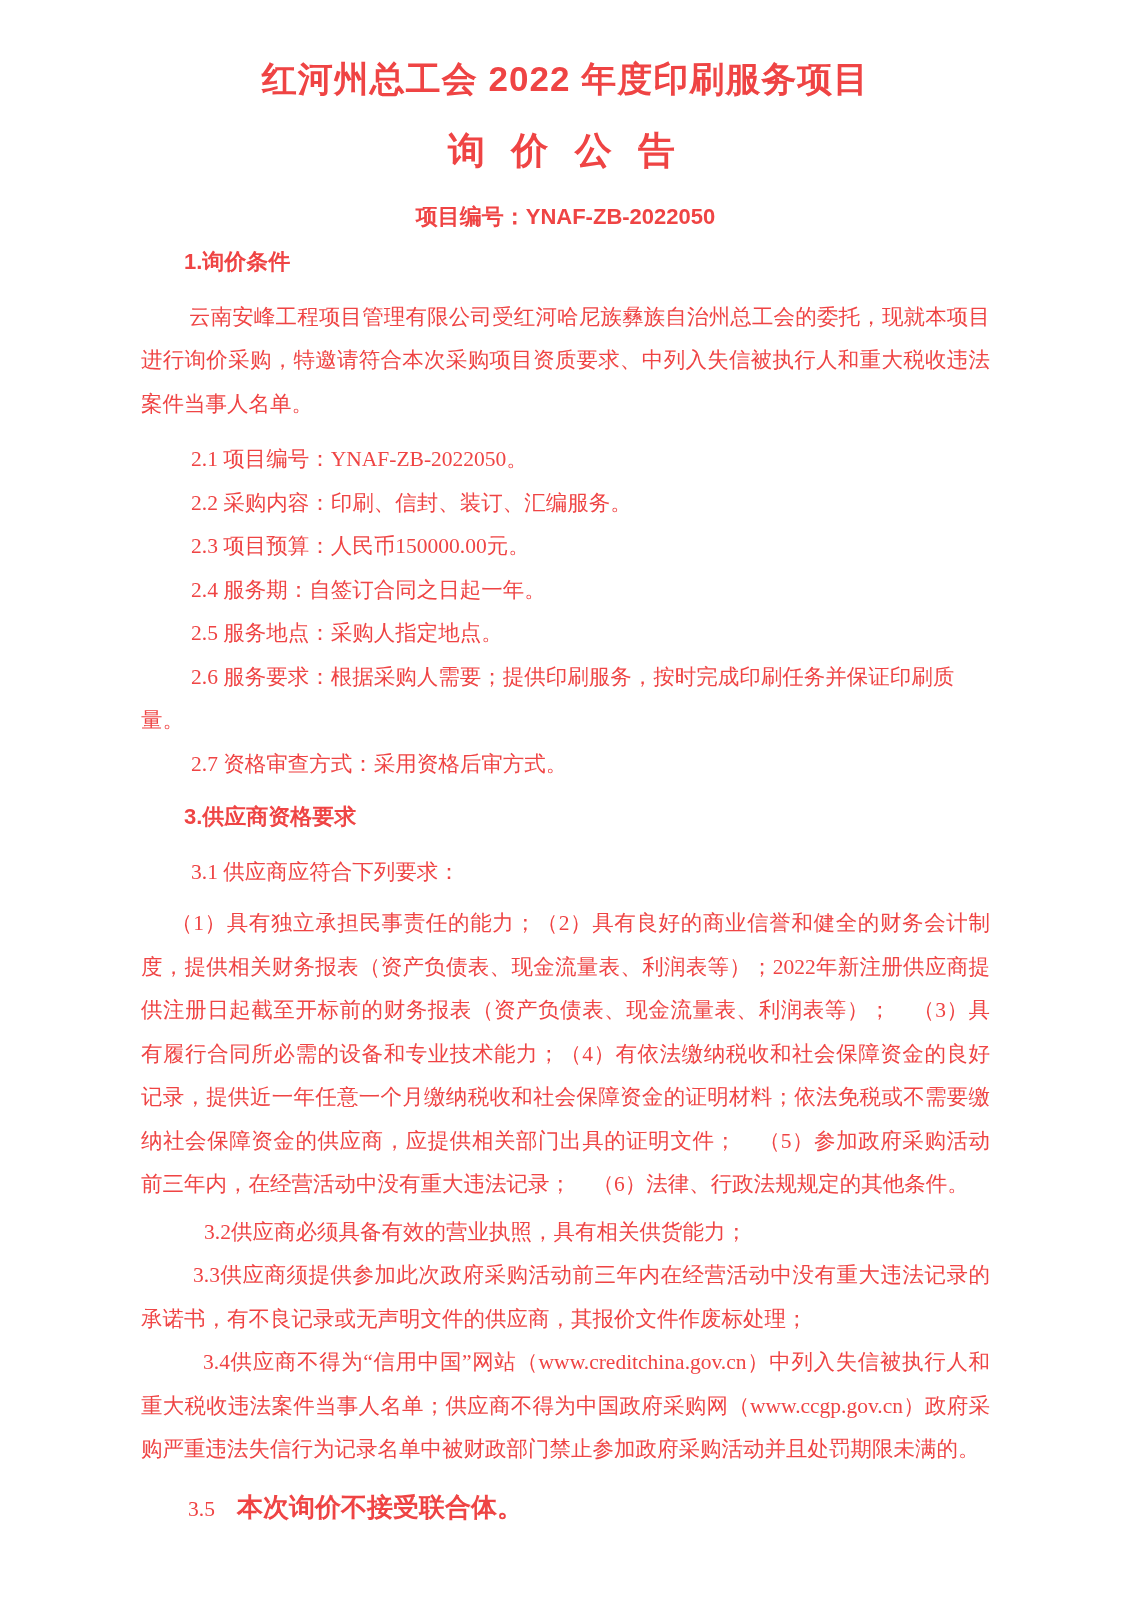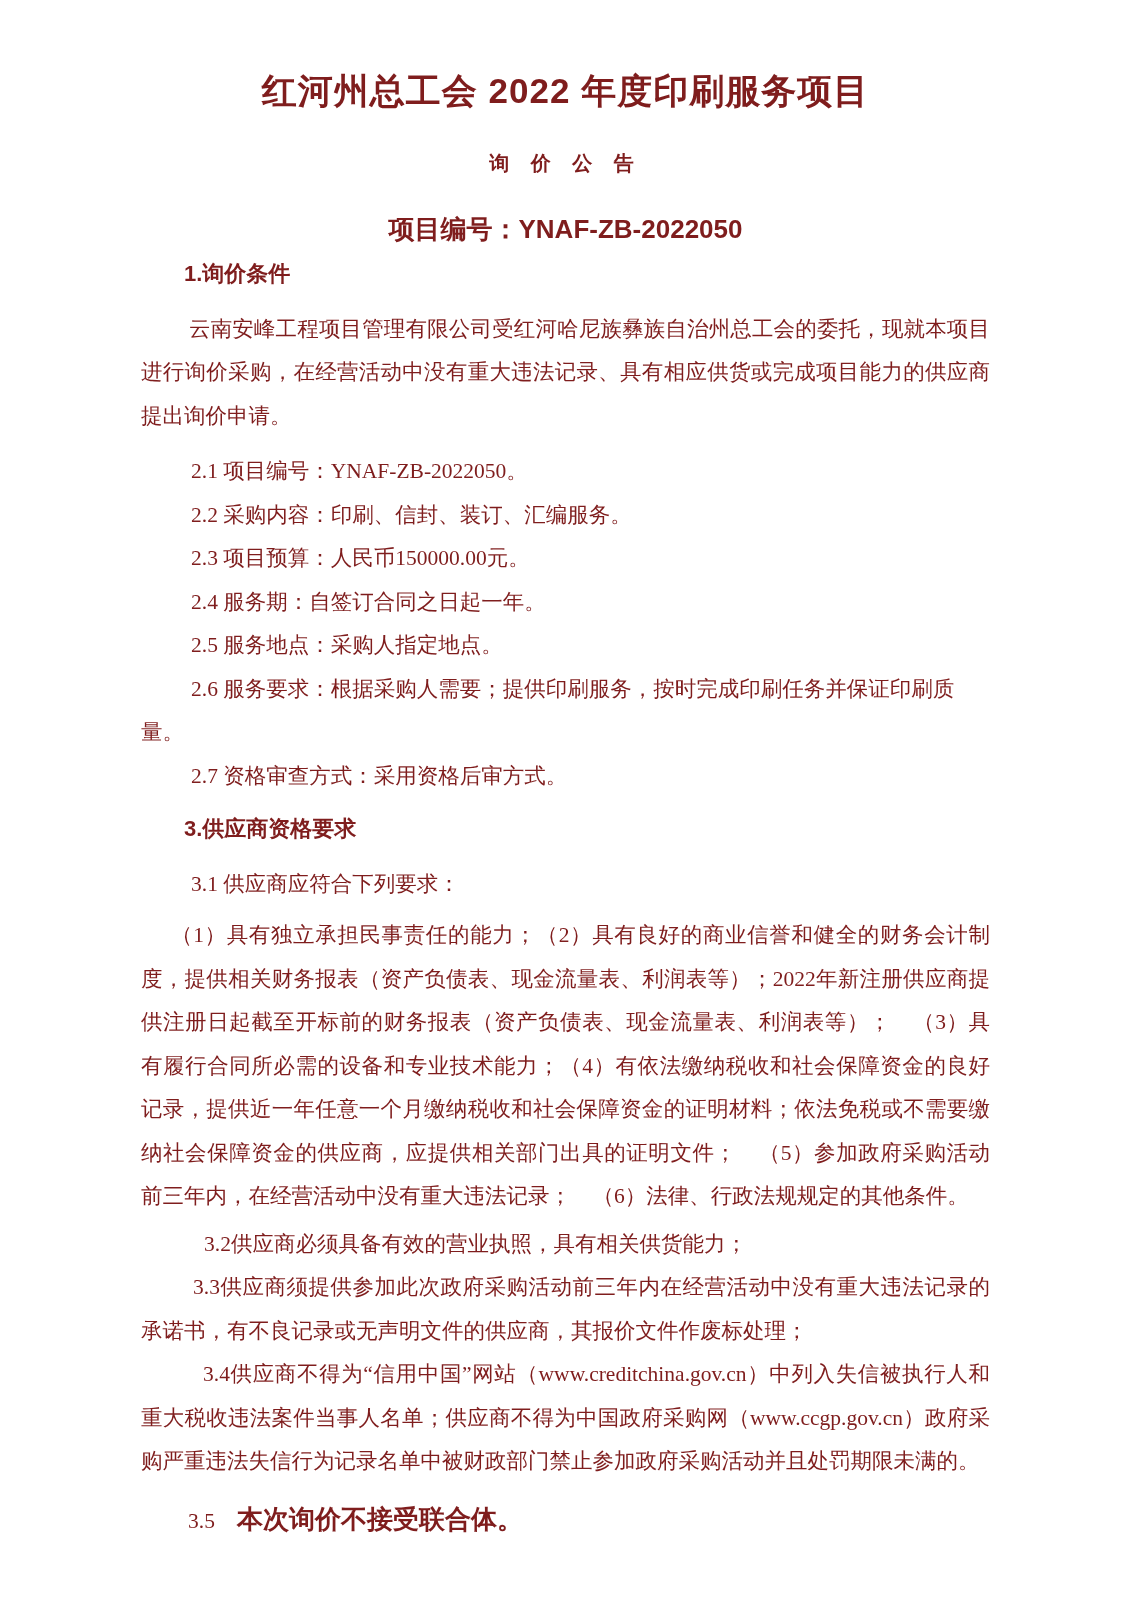--- a/index.html
+++ b/index.html
@@ -6,50 +6,50 @@
     margin: 0;
     padding: 0;
     background: #ffffff;
   }
   .page {
     position: relative;
     width: 955px;
     height: 1600px;
     margin: 0 auto;
     background: #ffffff;
-    color: #7f1d1d;
+    color: #ef4444;
     box-sizing: border-box;
-    padding: 12px 53px;
+    padding: 0 53px;
     overflow: hidden;
     font-family: "Liberation Serif", "DejaVu Serif", serif;
   }
   .doc-title {
     margin: 56px 0 0 0;
     text-align: center;
     font-family: "Liberation Sans", "DejaVu Sans", sans-serif;
     font-weight: 700;
     font-size: 35px;
     line-height: 46px;
     letter-spacing: 1px;
   }
   .doc-subtitle {
     margin: 28px 0 0 0;
     text-align: center;
     font-family: "Liberation Sans", "DejaVu Sans", sans-serif;
     font-weight: 700;
-    font-size: 20px;
+    font-size: 37px;
     line-height: 42px;
     letter-spacing: 8px;
   }
   .proj-no {
     margin-top: 31px;
     text-align: center;
     font-family: "Liberation Sans", "DejaVu Sans", sans-serif;
     font-weight: 700;
-    font-size: 26px;
+    font-size: 22px;
     line-height: 28px;
   }
   .sec-heading {
     margin: 9px 0 0 0;
     padding-left: 43px;
     font-family: "Liberation Sans", "DejaVu Sans", sans-serif;
     font-weight: 700;
     font-size: 22px;
     line-height: 43.5px;
   }
@@ -87,21 +87,21 @@
 <div class="page">
 
   <h1 class="doc-title">红河州总工会 2022 年度印刷服务项目</h1>
 
   <h2 class="doc-subtitle">询 价 公 告</h2>
 
   <div class="proj-no">项目编号：YNAF-ZB-2022050</div>
 
   <div>
     <div class="sec-heading">1.询价条件</div>
-    <p class="body-para">云南安峰工程项目管理有限公司受红河哈尼族彝族自治州总工会的委托，现就本项目进行询价采购，在经营活动中没有重大违法记录、具有相应供货或完成项目能力的供应商提出询价申请。</p>
+    <p class="body-para">云南安峰工程项目管理有限公司受红河哈尼族彝族自治州总工会的委托，现就本项目进行询价采购，特邀请符合本次采购项目资质要求、中列入失信被执行人和重大税收违法案件当事人名单。</p>
   </div>
 
   <div>
     <div class="list-block">
       <p class="list-item">2.1 项目编号：YNAF-ZB-2022050。</p>
       <p class="list-item">2.2 采购内容：印刷、信封、装订、汇编服务。</p>
       <p class="list-item">2.3 项目预算：人民币150000.00元。</p>
       <p class="list-item">2.4 服务期：自签订合同之日起一年。</p>
       <p class="list-item">2.5 服务地点：采购人指定地点。</p>
       <p class="list-item">2.6 服务要求：根据采购人需要；提供印刷服务，按时完成印刷任务并保证印刷质量。</p>

